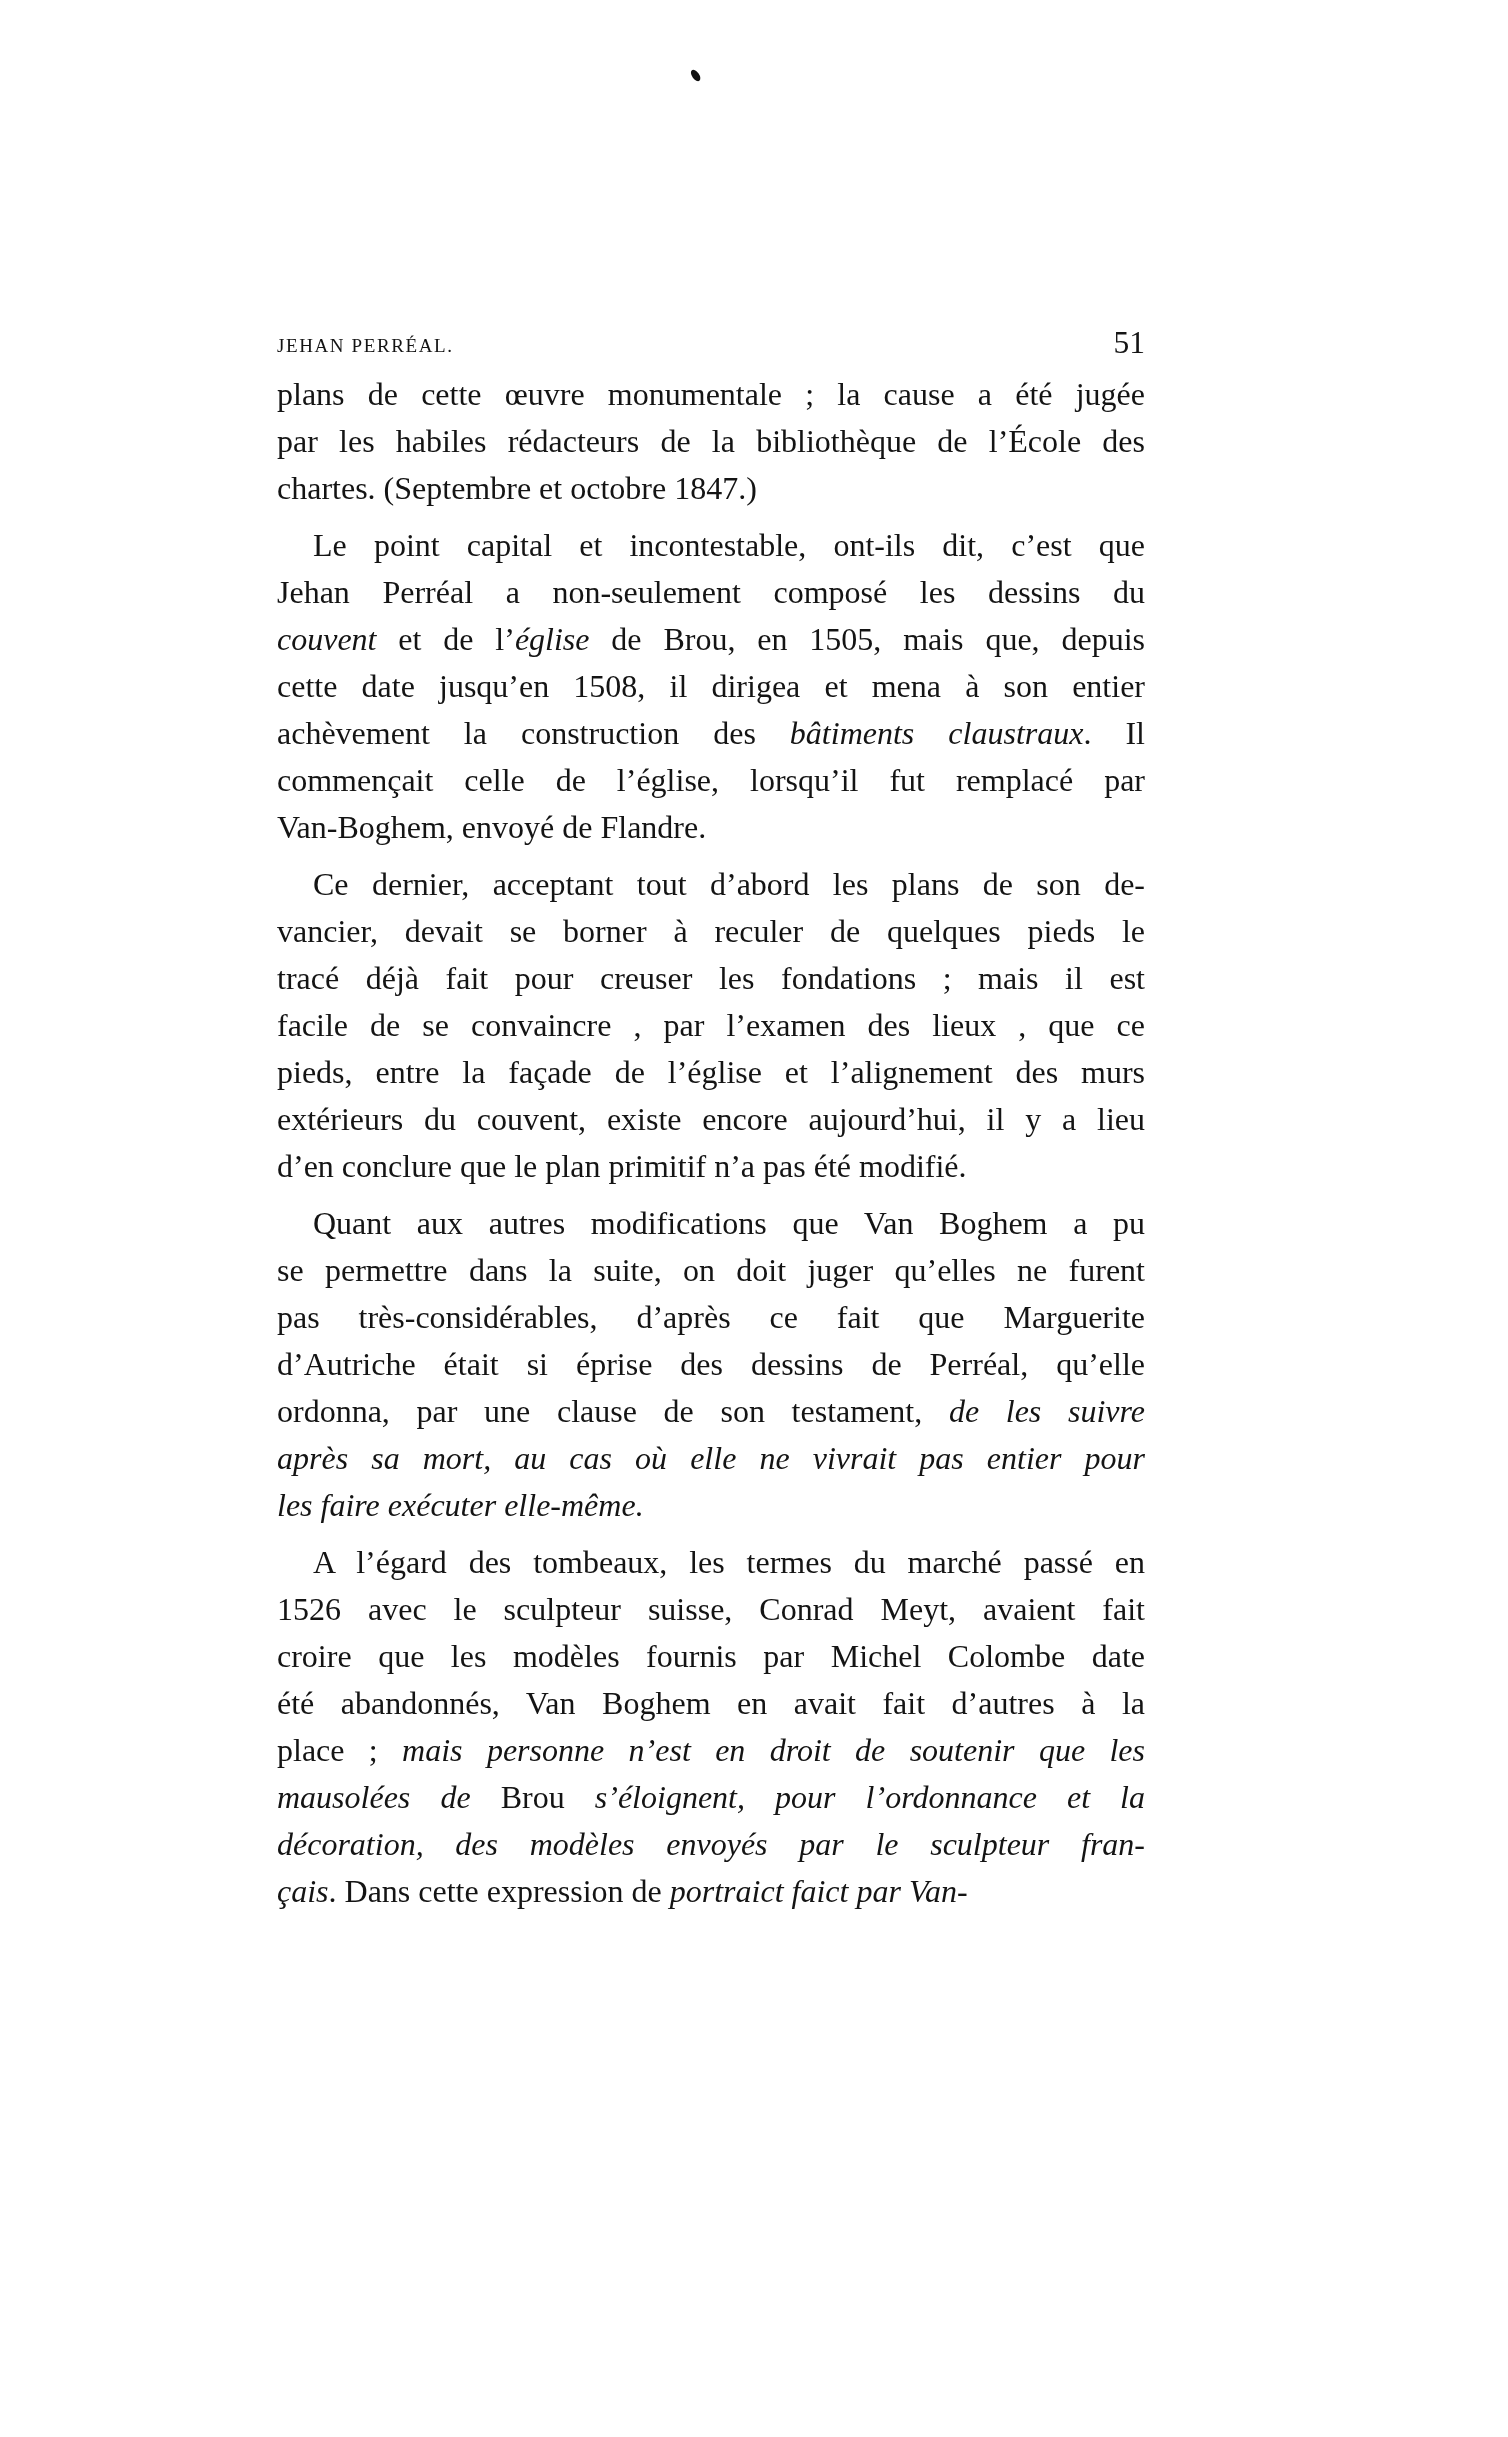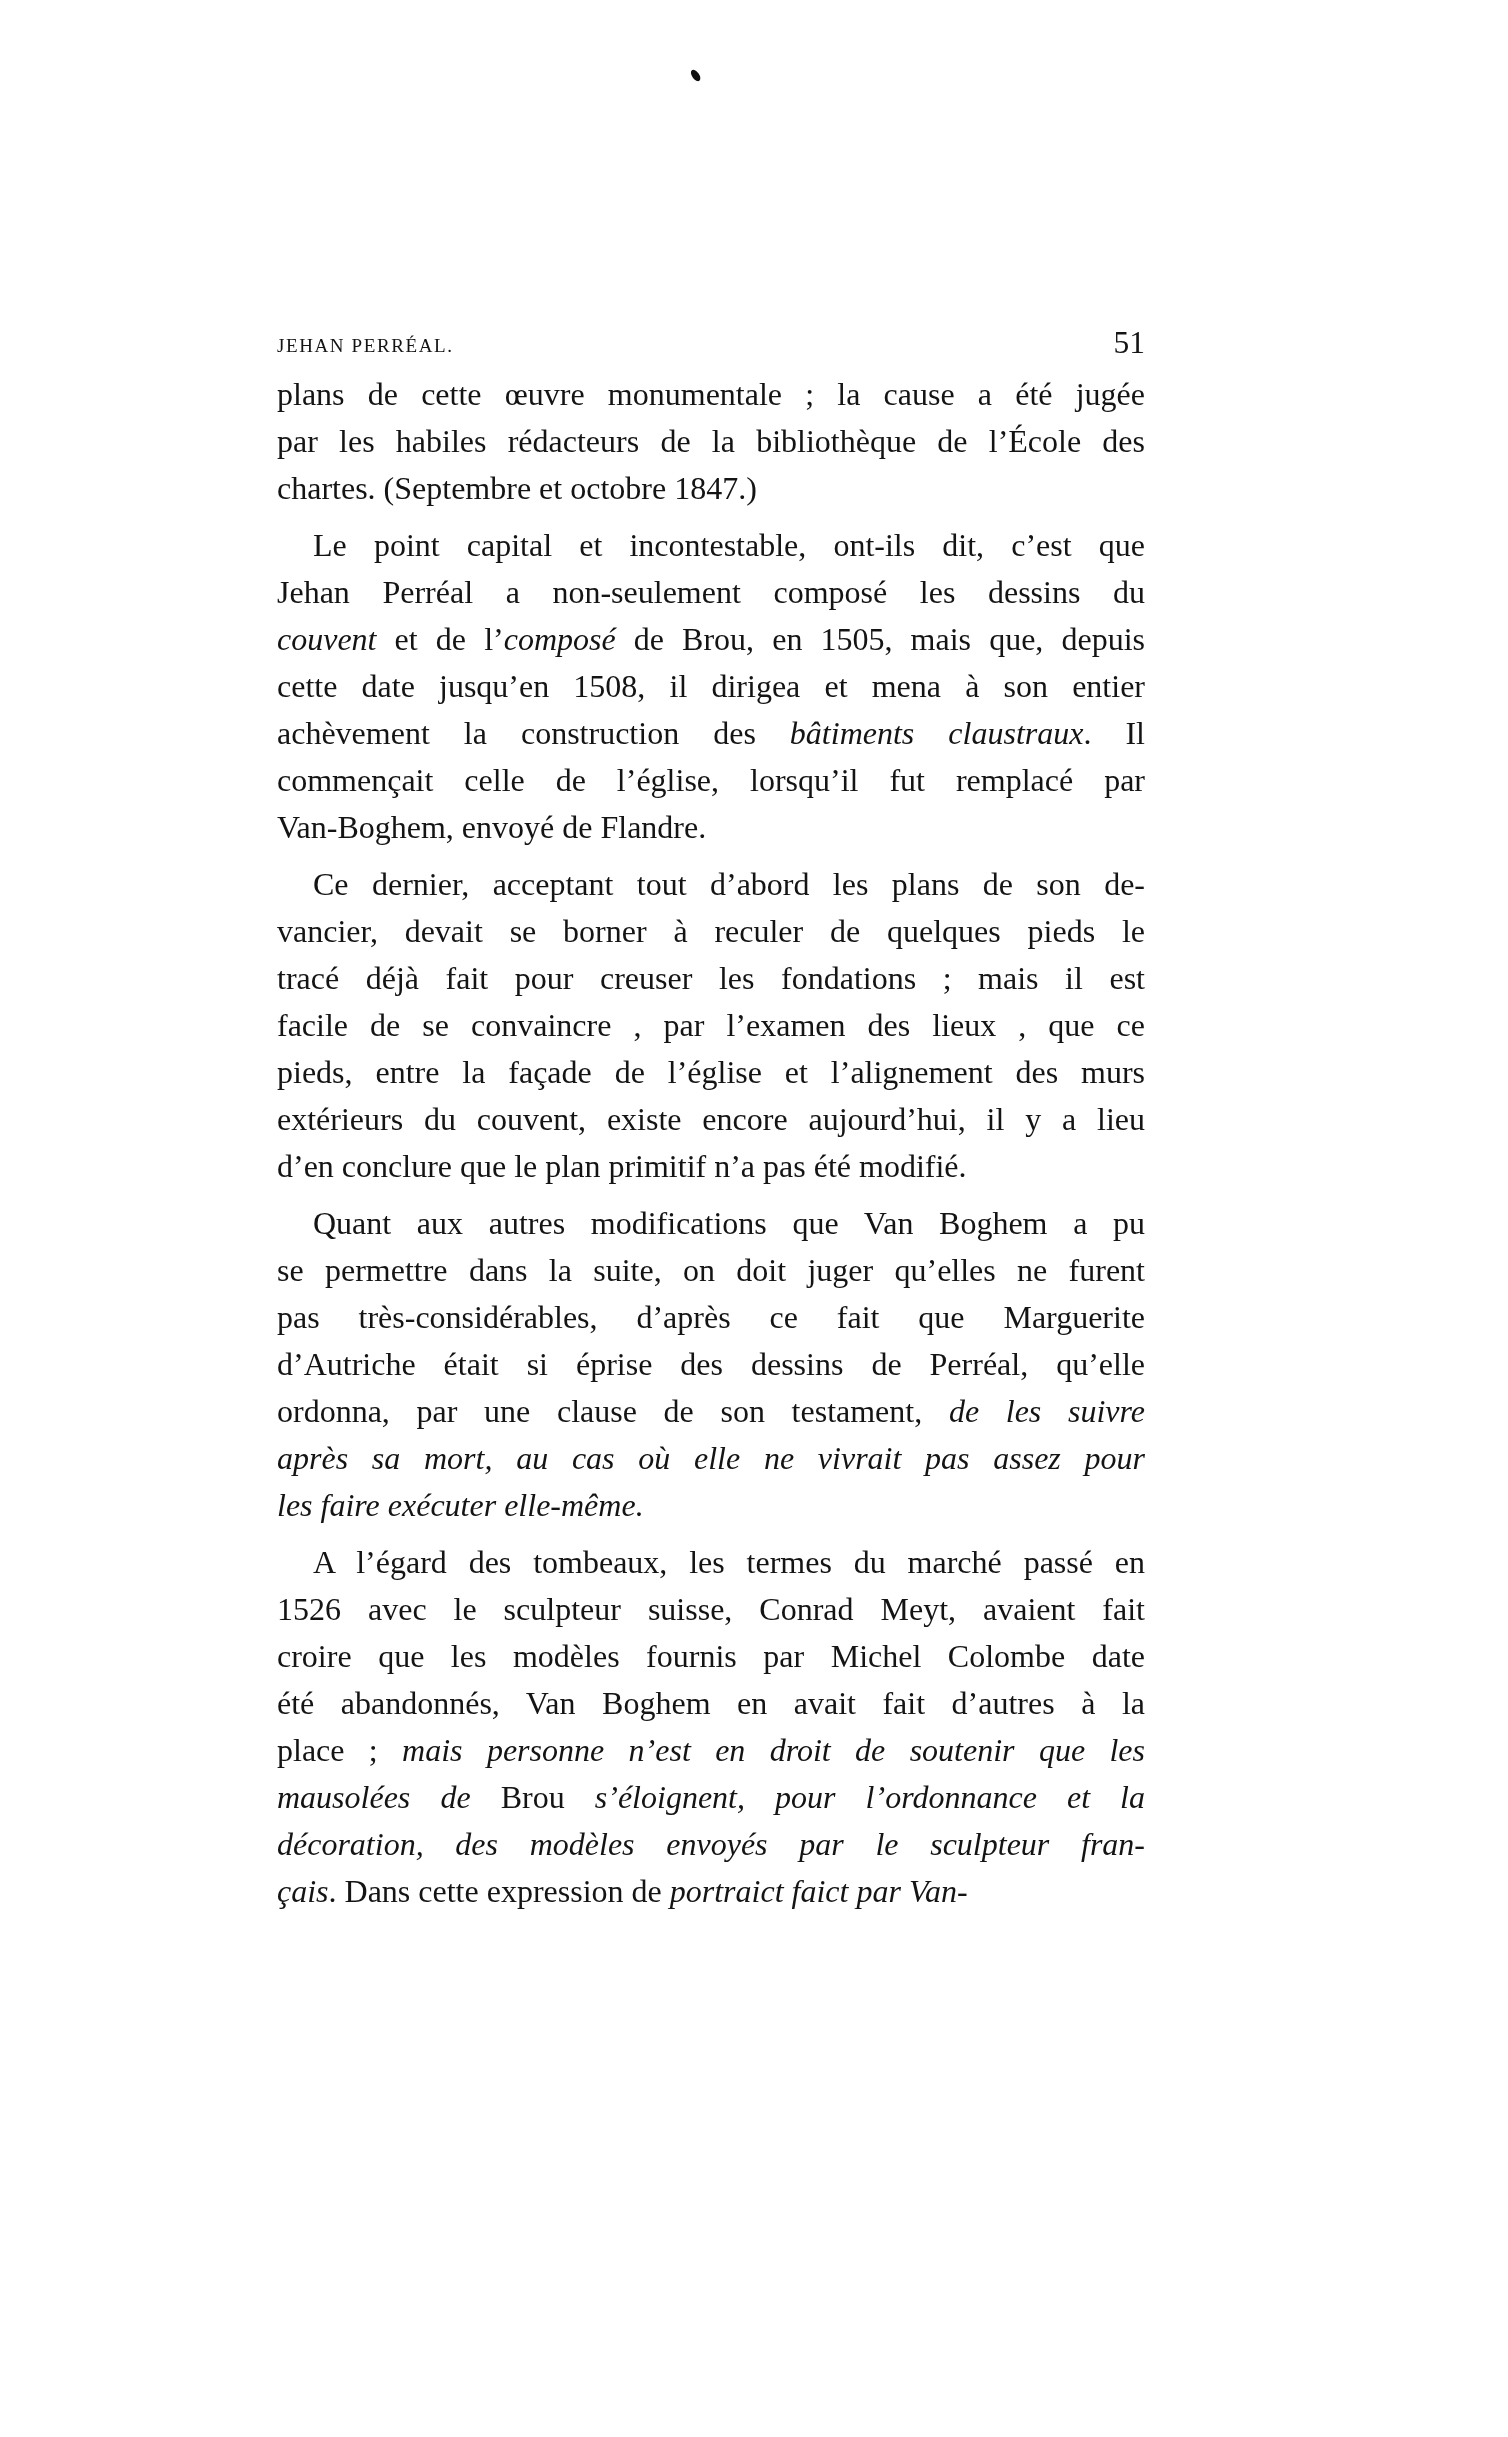--- a/index.html
+++ b/index.html
@@ -86,42 +86,42 @@
   </div>
   <div class="body-text" id="body-text">
       <div>
         <span class="line"><span>plans de cette œuvre monumentale ; la cause a été jugée</span></span>
         <span class="line"><span>par les habiles rédacteurs de la bibliothèque de l’École des</span></span>
         <span class="line last"><span>chartes. (Septembre et octobre 1847.)</span></span>
       </div>
       <div>
         <span class="line indent"><span>Le point capital et incontestable, ont-ils dit, c’est que</span></span>
         <span class="line"><span>Jehan Perréal a non-seulement composé les dessins du</span></span>
-        <span class="line"><em>couvent</em><span> et de l’</span><em>composé</em><span> de Brou, en 1505, mais que, depuis</span></span>
+        <span class="line"><em>couvent</em><span> et de l’</span><em>église</em><span> de Brou, en 1505, mais que, depuis</span></span>
         <span class="line"><span>cette date jusqu’en 1508, il dirigea et mena à son entier</span></span>
         <span class="line"><span>achèvement la construction des </span><em>bâtiments claustraux</em><span>. Il</span></span>
         <span class="line"><span>commençait celle de l’église, lorsqu’il fut remplacé par</span></span>
         <span class="line last"><span>Van-Boghem, envoyé de Flandre.</span></span>
       </div>
       <div>
         <span class="line indent"><span>Ce dernier, acceptant tout d’abord les plans de son de-</span></span>
         <span class="line"><span>vancier, devait se borner à reculer de quelques pieds le</span></span>
         <span class="line"><span>tracé déjà fait pour creuser les fondations ; mais il est</span></span>
         <span class="line"><span>facile de se convaincre , par l’examen des lieux , que ce</span></span>
         <span class="line"><span>pieds, entre la façade de l’église et l’alignement des murs</span></span>
         <span class="line"><span>extérieurs du couvent, existe encore aujourd’hui, il y a lieu</span></span>
         <span class="line last"><span>d’en conclure que le plan primitif n’a pas été modifié.</span></span>
       </div>
       <div>
         <span class="line indent"><span>Quant aux autres modifications que Van Boghem a pu</span></span>
         <span class="line"><span>se permettre dans la suite, on doit juger qu’elles ne furent</span></span>
         <span class="line"><span>pas très-considérables, d’après ce fait que Marguerite</span></span>
         <span class="line"><span>d’Autriche était si éprise des dessins de Perréal, qu’elle</span></span>
         <span class="line"><span>ordonna, par une clause de son testament, </span><em>de les suivre</em></span>
-        <span class="line"><em>après sa mort, au cas où elle ne vivrait pas assez pour</em></span>
+        <span class="line"><em>après sa mort, au cas où elle ne vivrait pas entier pour</em></span>
         <span class="line last"><em>les faire exécuter elle-même.</em></span>
       </div>
       <div>
         <span class="line indent"><span>A l’égard des tombeaux, les termes du marché passé en</span></span>
         <span class="line"><span>1526 avec le sculpteur suisse, Conrad Meyt, avaient fait</span></span>
         <span class="line"><span>croire que les modèles fournis par Michel Colombe date</span></span>
         <span class="line"><span>été abandonnés, Van Boghem en avait fait d’autres à la</span></span>
         <span class="line"><span>place ; </span><em>mais personne n’est en droit de soutenir que les</em></span>
         <span class="line"><em>mausolées de </em><span>Brou</span><em> s’éloignent, pour l’ordonnance et la</em></span>
         <span class="line"><em>décoration, des modèles envoyés par le sculpteur fran-</em></span>

